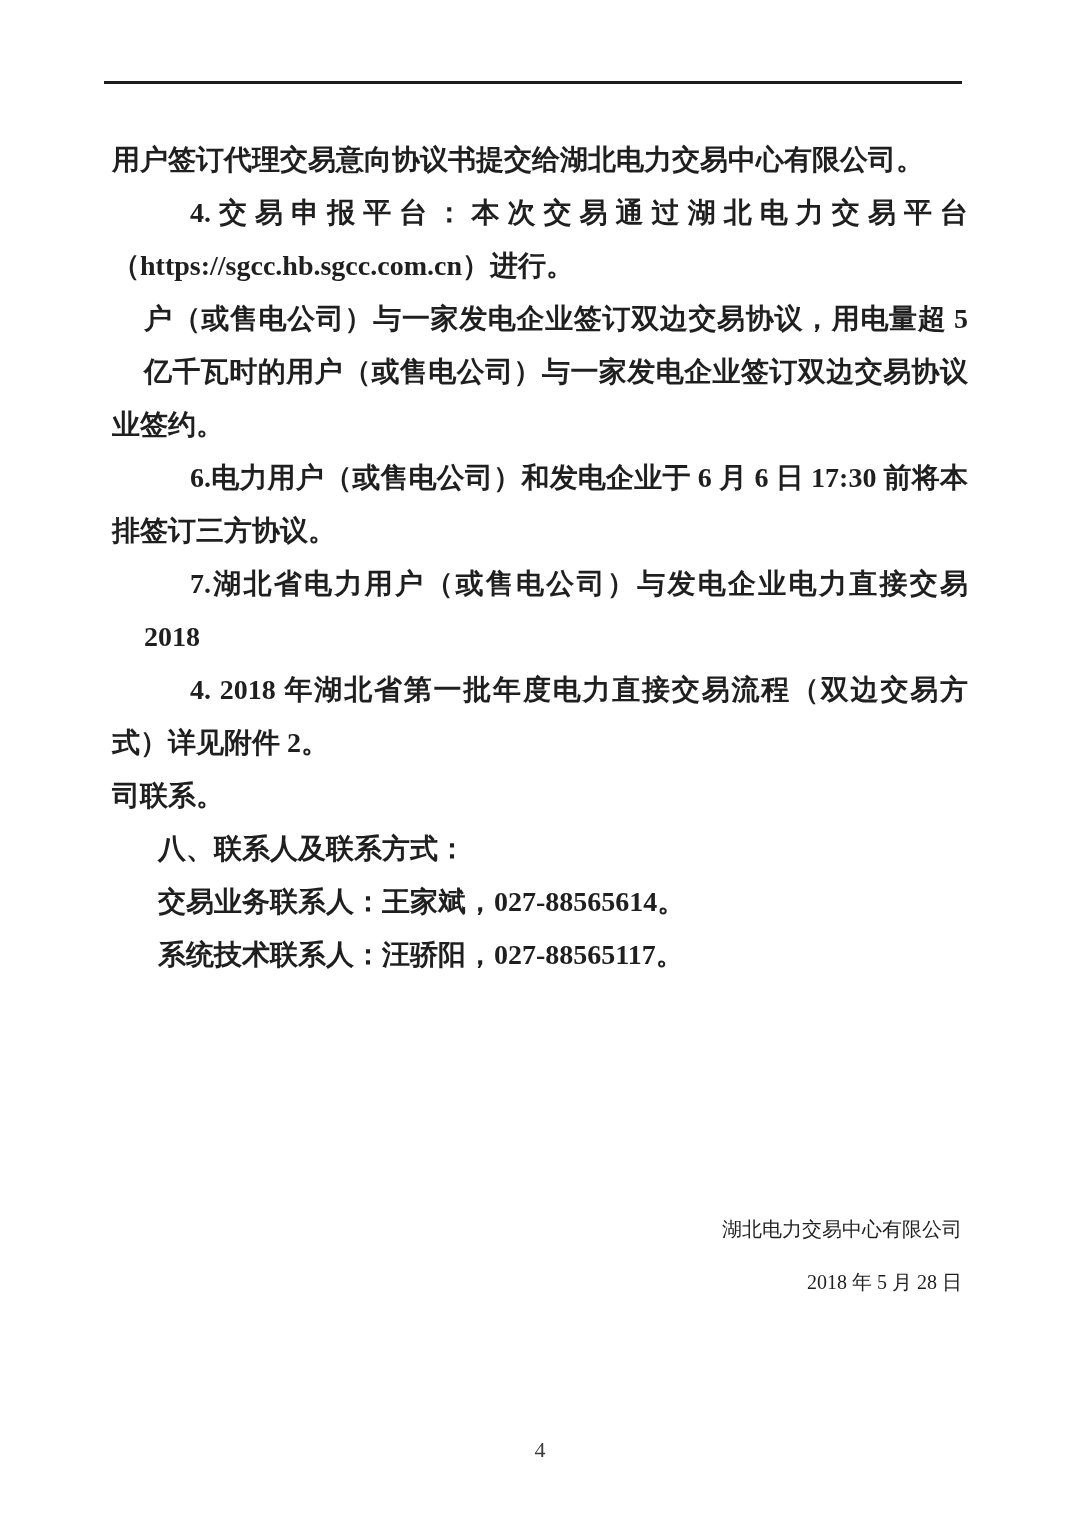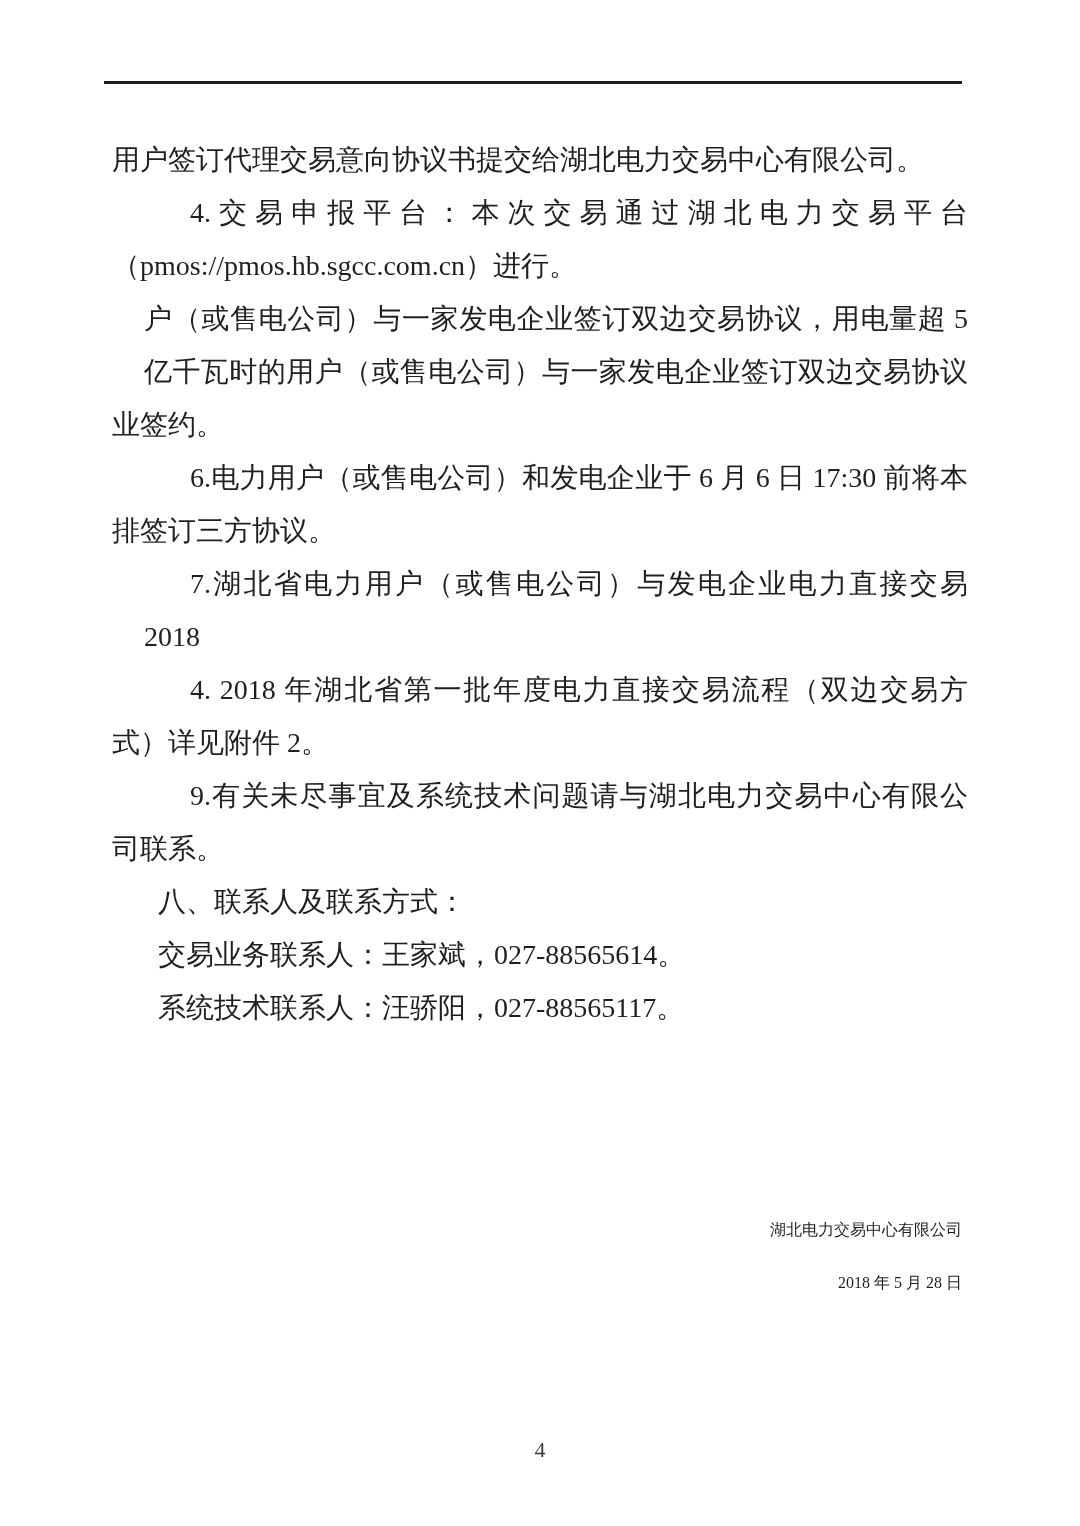--- a/index.html
+++ b/index.html
@@ -30,38 +30,39 @@
     position: absolute;
     left: 112px;
     top: 133px;
     width: 856px;
     font-size: 28px;
     line-height: 53px;
   }
   .para { margin: 0; }
   .line {
     text-align: left;
+    font-weight: bold;
   }
   .line.j {
     text-align: justify;
     text-align-last: justify;
     margin-left: 32px;
   }
   .line.ind {
     text-indent: 46px;
   }
   .line.bold {
-    font-weight: normal;
+    font-weight: bold;
   }
   .signature {
     position: absolute;
     right: 118px;
     top: 1203px;
     text-align: right;
-    font-size: 16px;
+    font-size: 20px;
     line-height: 53px;
   }
   .footer {
     position: absolute;
     left: 0;
     top: 1437px;
     width: 100%;
     text-align: center;
     font-size: 22px;
     color: #3a3a3a;
@@ -71,40 +72,39 @@
 <body>
 
 <div class="page">
   <div class="header-rule"></div>
   <div class="content" id="paragraphs-host">
       <div class="para">
         <div class="line">用户签订代理交易意向协议书提交给湖北电力交易中心有限公司。</div>
       </div>
       <div class="para">
         <div class="line j ind">4.交易申报平台：本次交易通过湖北电力交易平台</div>
-        <div class="line">（pmos://pmos.hb.sgcc.com.cn）进行。</div>
+        <div class="line">（https://sgcc.hb.sgcc.com.cn）进行。</div>
       </div>
       <div class="para">
         <div class="line j">户（或售电公司）与一家发电企业签订双边交易协议，用电量超 5</div>
         <div class="line j">亿千瓦时的用户（或售电公司）与一家发电企业签订双边交易协议</div>
         <div class="line">业签约。</div>
       </div>
       <div class="para">
         <div class="line j ind">6.电力用户（或售电公司）和发电企业于 6 月 6 日 17:30 前将本</div>
         <div class="line">排签订三方协议。</div>
       </div>
       <div class="para">
         <div class="line j ind">7.湖北省电力用户（或售电公司）与发电企业电力直接交易 2018</div>
       </div>
       <div class="para">
         <div class="line j ind">4. 2018 年湖北省第一批年度电力直接交易流程（双边交易方</div>
         <div class="line">式）详见附件 2。</div>
       </div>
       <div class="para">
-        <div class="line j ind">9.有关未尽事宜及系统技术问题请与湖北电力交易中心有限公</div>
         <div class="line">司联系。</div>
       </div>
       <div class="para">
         <div class="line ind bold">八、联系人及联系方式：</div>
       </div>
       <div class="para">
         <div class="line ind">交易业务联系人：王家斌，027-88565614。</div>
       </div>
       <div class="para">
         <div class="line ind">系统技术联系人：汪骄阳，027-88565117。</div>

